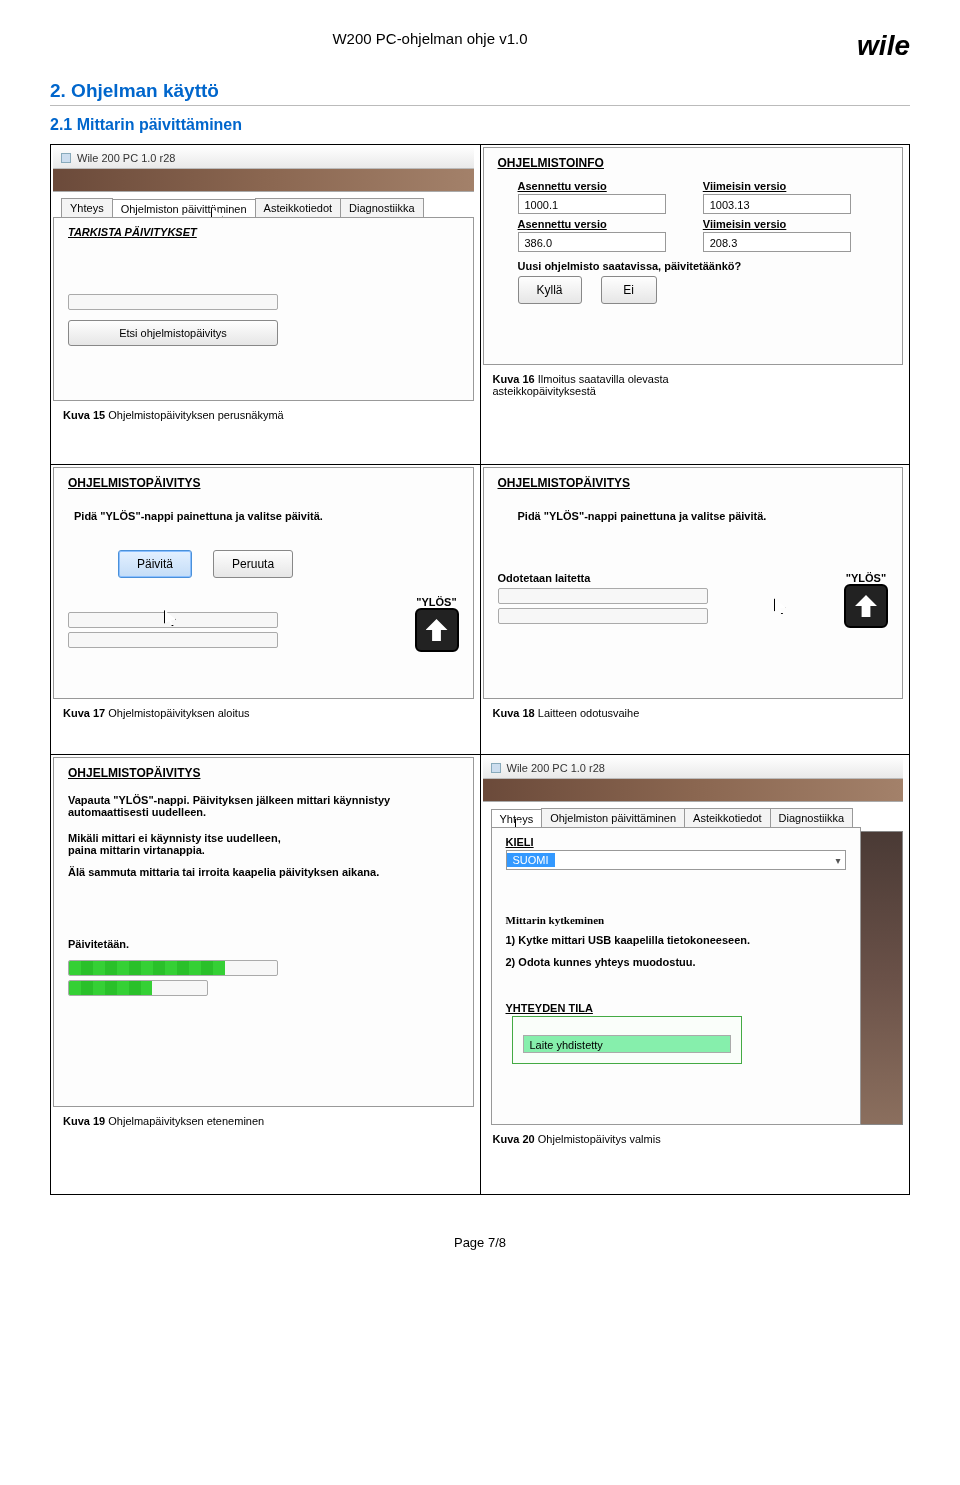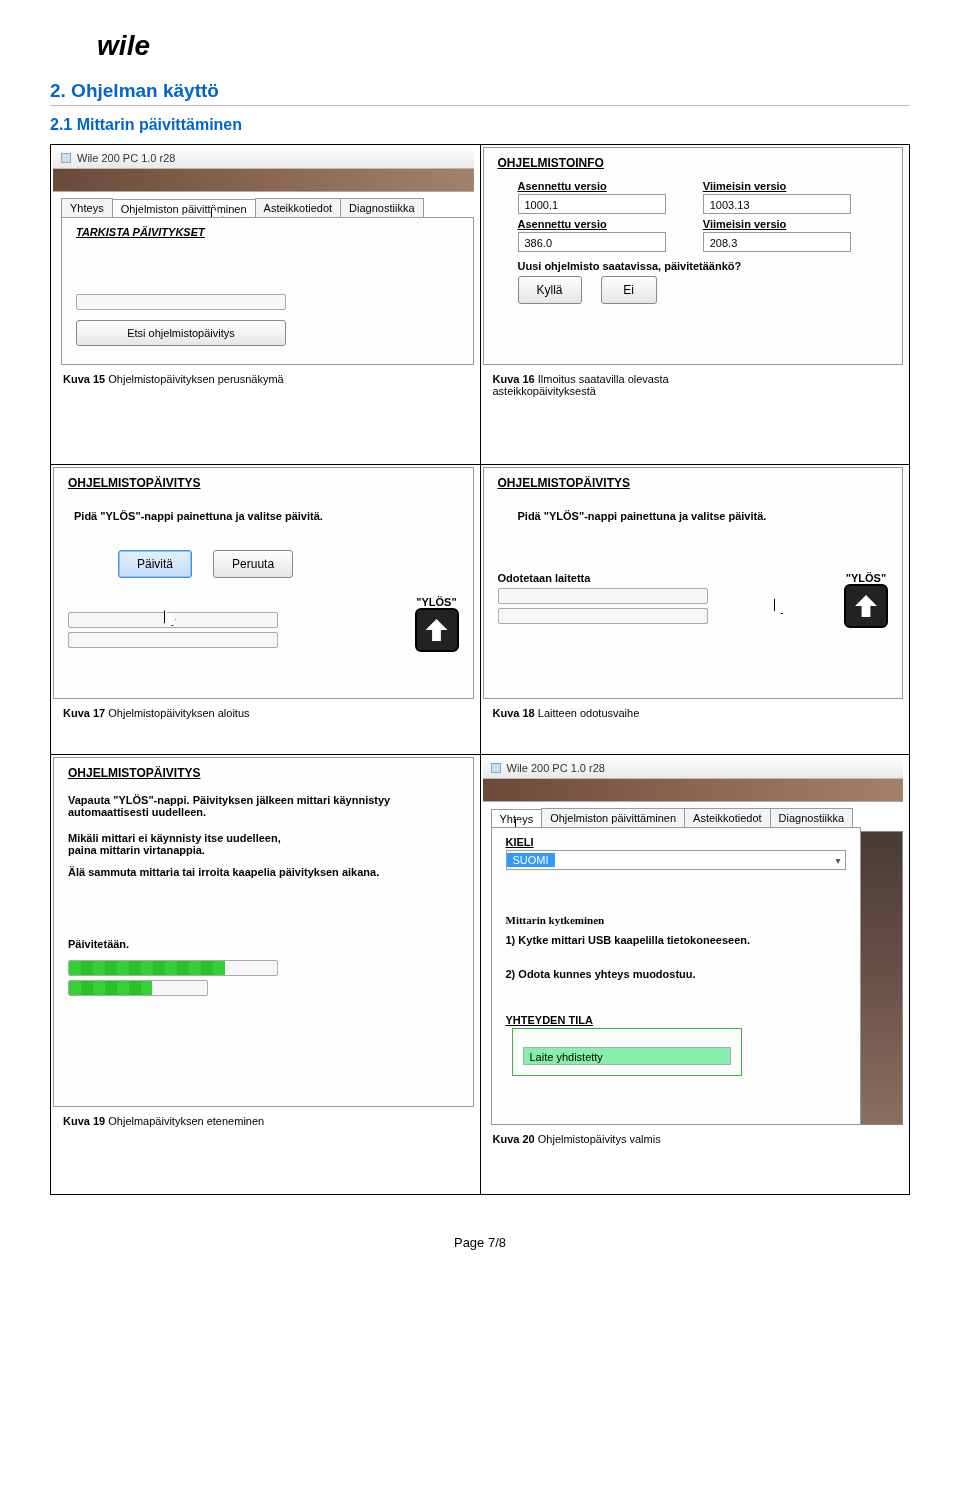--- a/index.html
+++ b/index.html
@@ -190,20 +190,21 @@
     width: 230px;
   }
   .yht .box { background:#86efac; border:1px solid #aaa; height:18px; line-height:18px; font-size:11px; padding-left:6px; margin-top:8px; }
   .padded { padding:8px 14px 10px 14px; }
 </style>
 </head>
 <body>
 
 <div class="page">
   <div class="header">
+    <div class="header-title">W200 PC-ohjelman ohje v1.0</div>
     <div class="logo-right"><span class="wile-text">wile</span></div>
   </div>
 
   <div class="h1-blue">2. Ohjelman käyttö</div>
   <div class="h2-blue">2.1 Mittarin päivittäminen</div>
 
   <table class="grid">
     <tbody>
 
       <tr>
@@ -214,21 +215,21 @@
               <span>Wile 200 PC 1.0 r28</span>
             </div>
             <div class="photo-bg"></div>
             <div class="tabs">
               <div class="tab">Yhteys</div>
               <div class="tab active">Ohjelmiston päivittäminen</div>
               <div class="tab">Asteikkotiedot</div>
               <div class="tab">Diagnostiikka</div>
               <div class="cursor-icon" style="position:absolute;left:160px;top:62px;"></div>
             </div>
-            <div class="panel-body" style="height:148px;margin-left:8px;">
+            <div class="panel-body" style="height:184px;">
               <div class="padded">
                 <div style="font-style:italic;font-weight:bold;text-decoration:underline;">TARKISTA PÄIVITYKSET</div>
                 <div class="progress" style="margin-top:56px;">
                     <div class="bar" style="width:0%"></div>
                   </div>
                 <div style="margin-top:10px;">
                   <span class="btn wide" style="display:block;width:210px;">Etsi ohjelmistopäivitys</span>
                 </div>
               </div>
             </div>
@@ -374,21 +375,21 @@
                 </div>
                 <div class="panel-body" style="height:298px;margin-left:8px;">
                   <div class="padded">
                     <div class="label-u" style="text-decoration:underline;">KIELI</div>
                     <div class="select-box">
                       <span class="sel">SUOMI</span>
                       <span class="arrow">▾</span>
                     </div>
                     <div style="font-weight:bold;margin-top:44px;font-family:Liberation Serif, serif;">Mittarin kytkeminen</div>
                     <div style="font-weight:bold;margin-top:8px;">1) Kytke mittari USB kaapelilla tietokoneeseen.</div>
-                    <div style="font-weight:bold;margin-top:22px;">2) Odota kunnes yhteys muodostuu.</div>
+                    <div style="font-weight:bold;margin-top:10px;">2) Odota kunnes yhteys muodostuu.</div>
                   </div>
                   <div style="margin:24px 0 0 8px;">
                     <div class="label-u" style="margin-left:6px;">YHTEYDEN TILA</div>
                     <div class="yht" style="margin-top:2px;">
                       <div class="box">Laite yhdistetty</div>
                     </div>
                   </div>
                 </div>
               </div>
               <div style="flex:1;background:linear-gradient(#4a3a35,#6a5148,#8b6f5e);border:1px solid #888;border-left:none;margin-top:29px;"></div>

